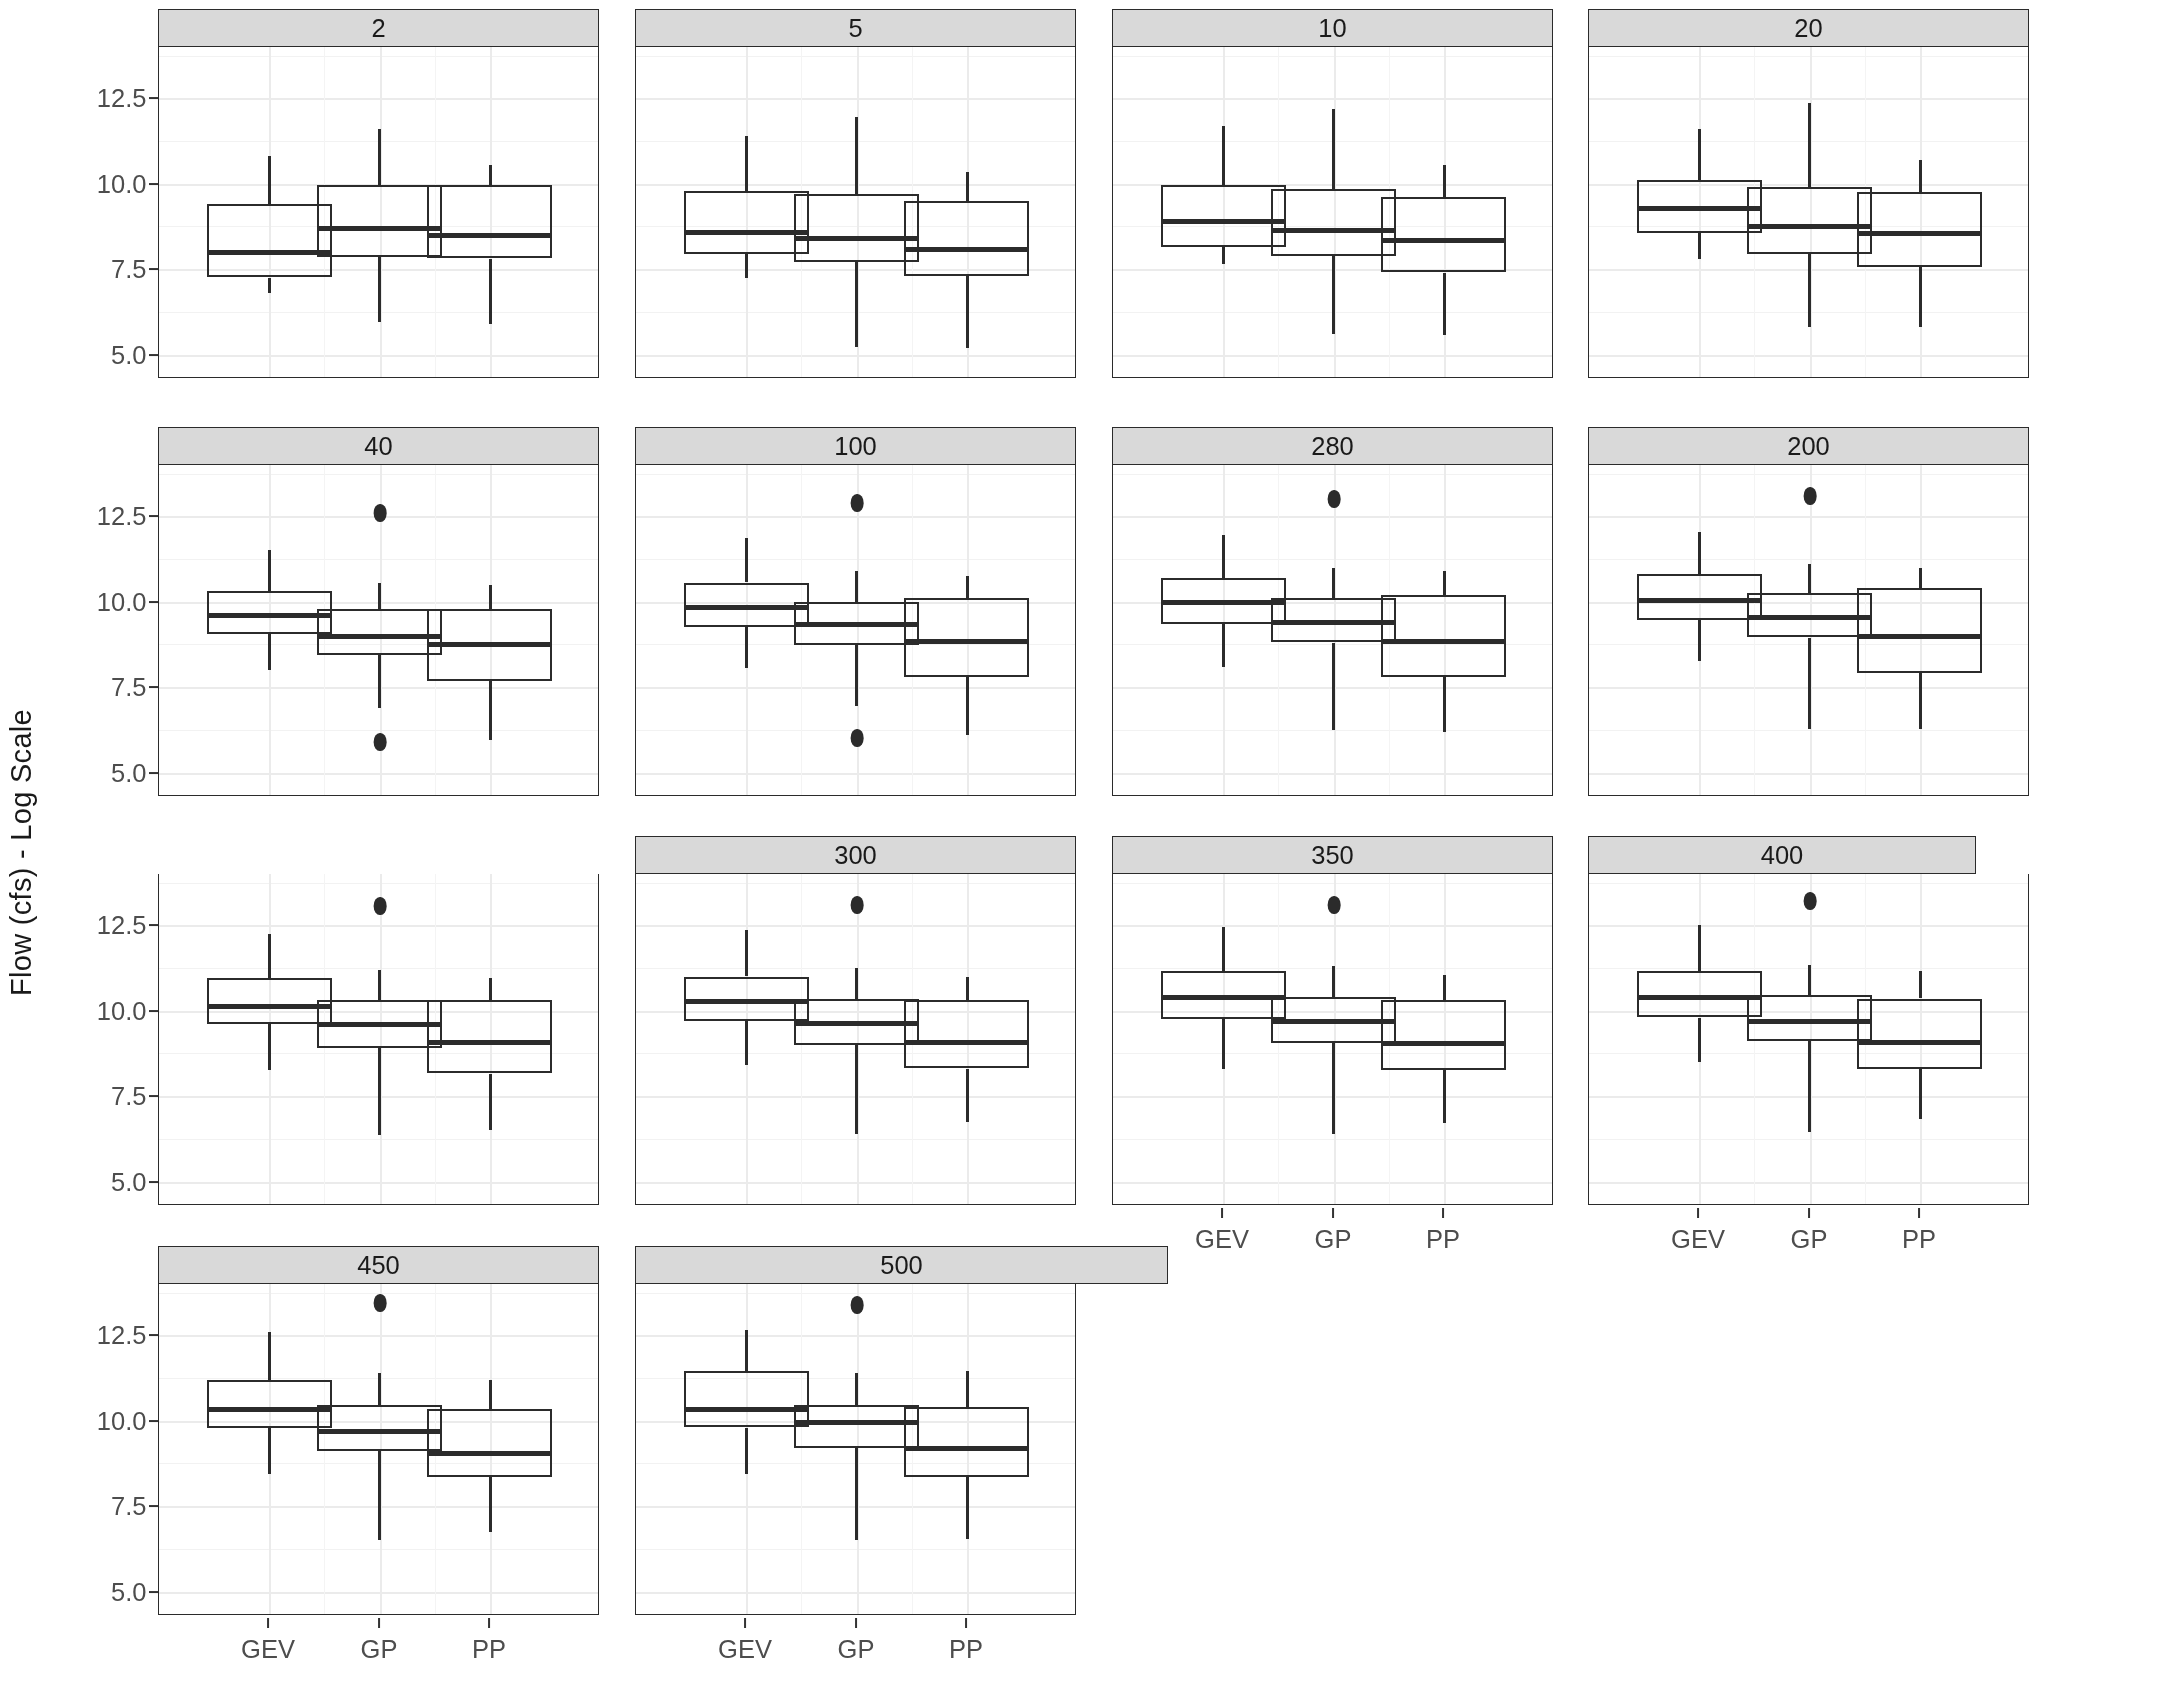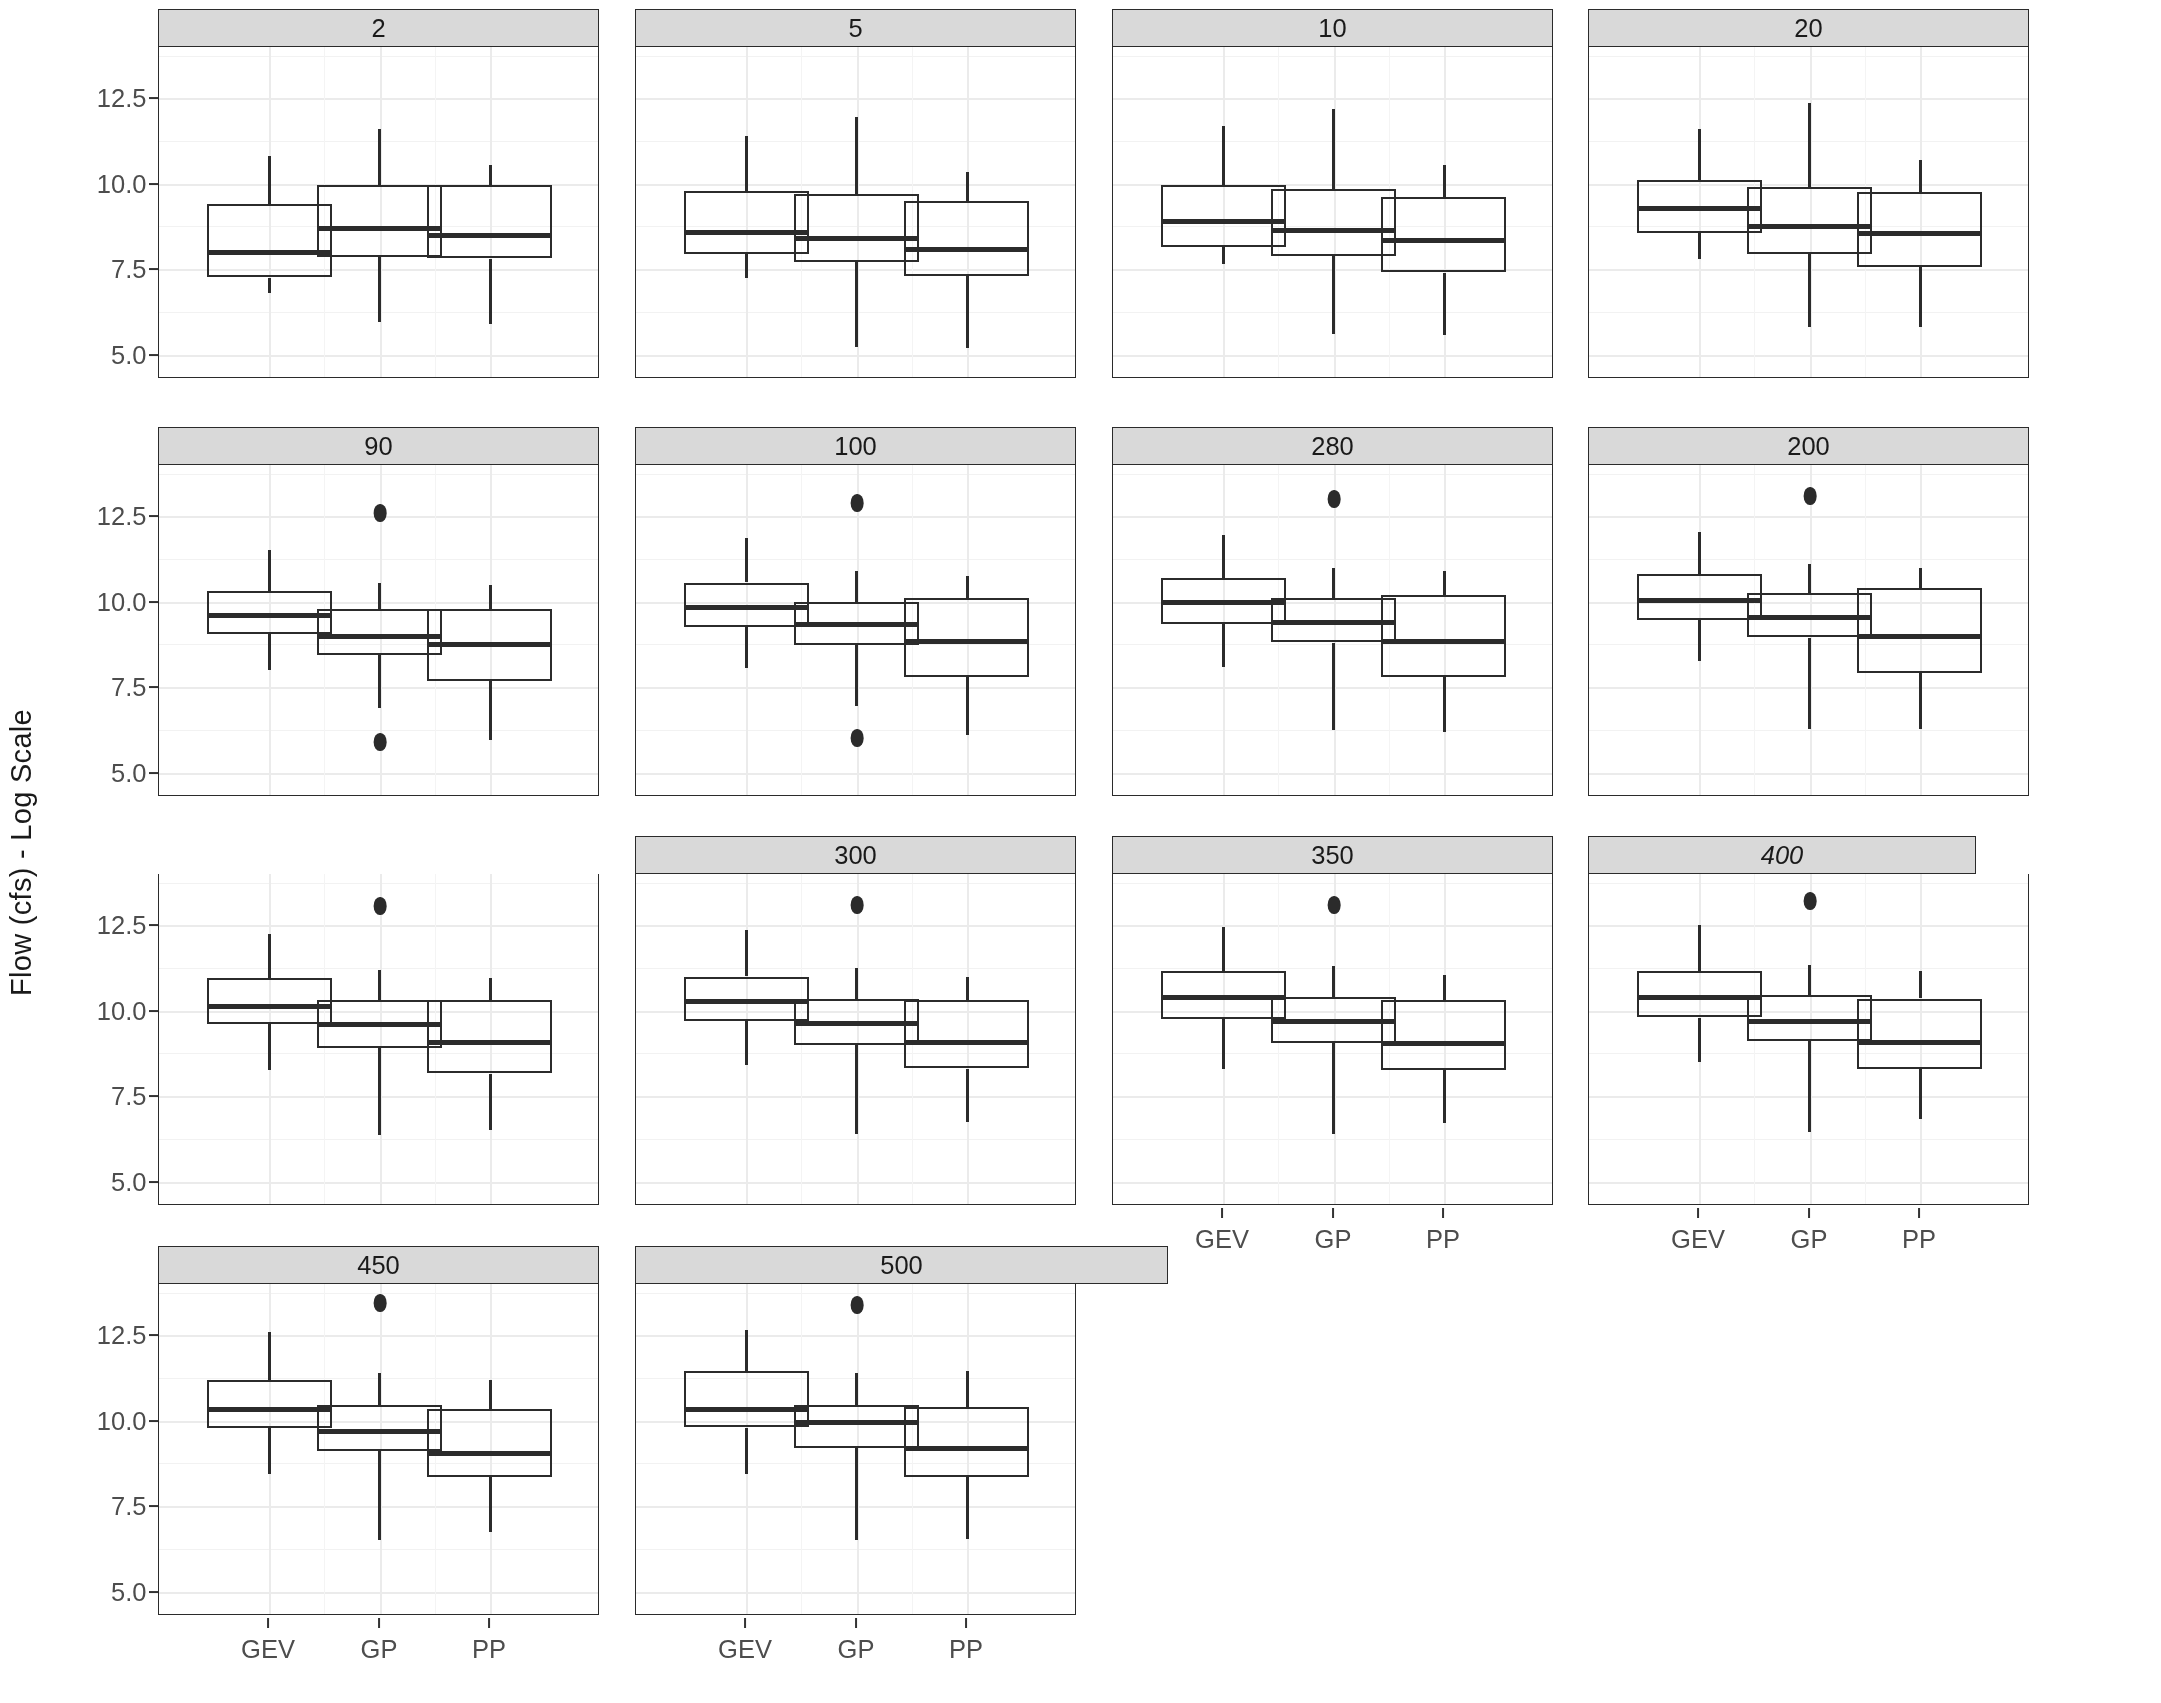--- a/index.html
+++ b/index.html
@@ -217,21 +217,21 @@
           <div class="ytick-mark" style="top: 308px;"></div>
           <div class="ytick-label" style="top: 222px;">7.5</div>
           <div class="ytick-mark" style="top: 222px;"></div>
           <div class="ytick-label" style="top: 137px;">10.0</div>
           <div class="ytick-mark" style="top: 137px;"></div>
           <div class="ytick-label" style="top: 51px;">12.5</div>
           <div class="ytick-mark" style="top: 51px;"></div>
         </div>
         <div class="facet-cell" style="left: 116px; width: 441px; height: 370px;">
           <div class="strip" style="height: 38px;">
-            <span class="strip-label">90</span>
+            <span class="strip-label">40</span>
           </div>
           <div class="panel" style="top: 38px; width: 441px; height: 331px;">
             <div class="gridline-minor" style="top: 265px;"></div>
             <div class="gridline-minor" style="top: 179px;"></div>
             <div class="gridline-minor" style="top: 94px;"></div>
             <div class="gridline-minor" style="top: 8.5px;"></div>
             <div class="gridline-major" style="top: 308px;"></div>
             <div class="gridline-major" style="top: 222px;"></div>
             <div class="gridline-major" style="top: 137px;"></div>
             <div class="gridline-major" style="top: 51px;"></div>
@@ -465,21 +465,21 @@
           </div>
         </div>
         <div class="xaxis" style="left: 1070px; top: 372px; width: 441px; height: 71px;">
           <div class="xtick-mark" style="left: 110px;"></div>
           <div class="xtick-label" style="left: 110px;">GEV</div>
           <div class="xtick-mark" style="left: 221px;"></div>
           <div class="xtick-label" style="left: 221px;">GP</div>
           <div class="xtick-mark" style="left: 331px;"></div>
           <div class="xtick-label" style="left: 331px;">PP</div>
         </div>
-        <div class="facet-cell" style="left: 1546px; width: 388px; height: 370px; font-style: italic;">
+        <div class="facet-cell" style="left: 1546px; width: 388px; height: 370px;">
           <div class="strip" style="height: 38px;">
             <span class="strip-label">400</span>
           </div>
           <div class="panel" style="top: 38px; width: 441px; height: 331px;">
             <div class="gridline-minor" style="top: 265px;"></div>
             <div class="gridline-minor" style="top: 179px;"></div>
             <div class="gridline-minor" style="top: 94px;"></div>
             <div class="gridline-minor" style="top: 8.5px;"></div>
             <div class="gridline-major" style="top: 308px;"></div>
             <div class="gridline-major" style="top: 222px;"></div>

